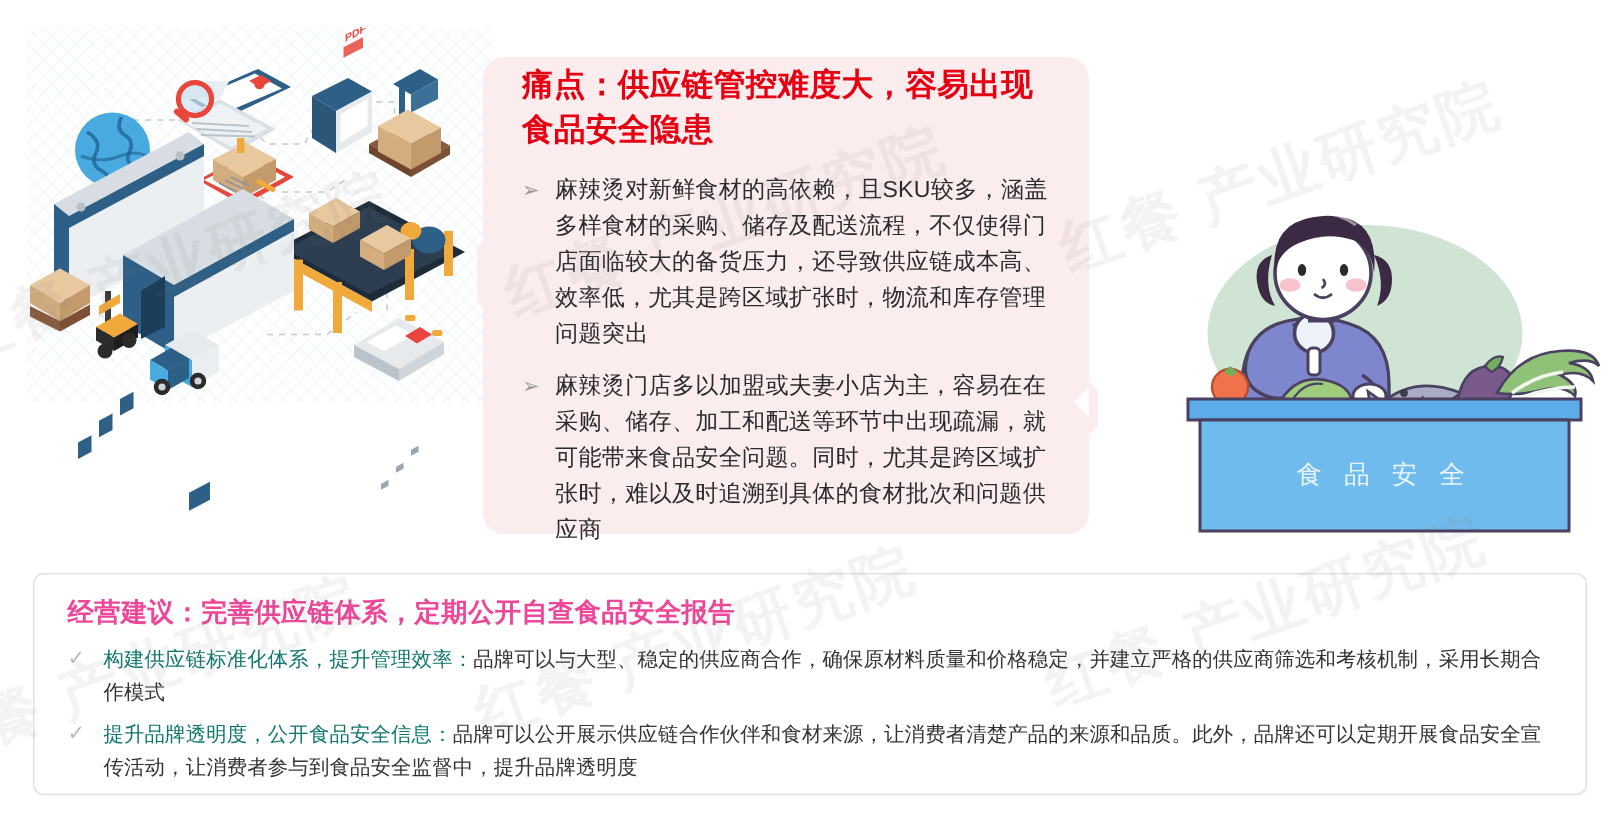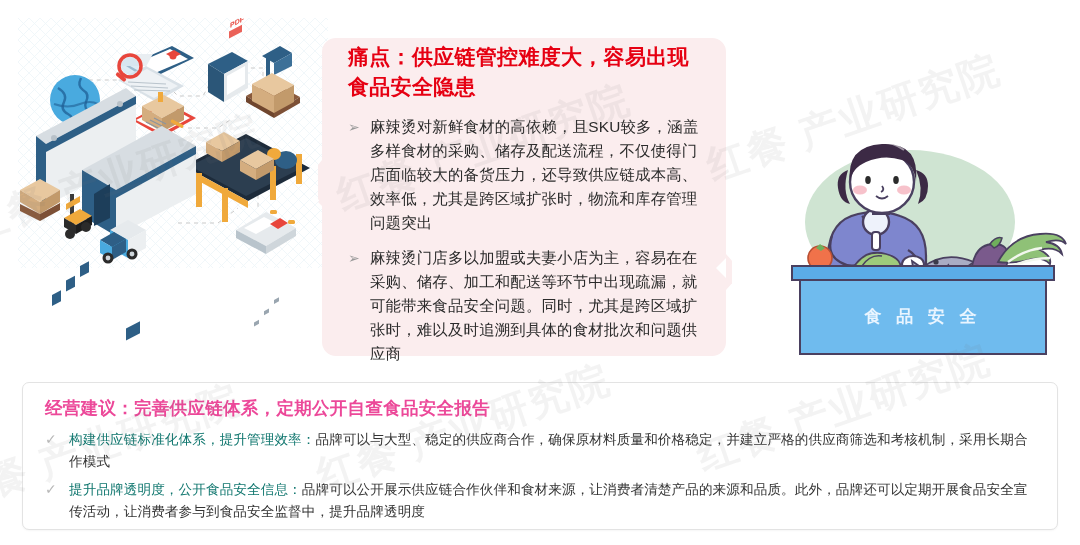--- a/index.html
+++ b/index.html
@@ -42,21 +42,21 @@
   .bullet-mark {
     color:#9a9a9a; font-size:14px; line-height:24px; width:22px;
     flex:0 0 22px; text-align:left; font-family:"DejaVu Sans",sans-serif;
   }
   .bullet-text {
     color:#2b2b2b; font-size:15.4px; line-height:24px;
     letter-spacing:0.2px; flex:1;
   }
 
   
-  .illus-right { position:absolute; left:770px; top:130px; width:300px; height:235px;font-weight:bold; }
+  .illus-right { position:absolute; left:770px; top:130px; width:300px; height:235px; }
   .illus-right svg { width:100%; height:100%; display:block; }
 
   
   .bottom-box {
     position:absolute; left:22px; top:382px; width:1036px; height:148px;
     border:1px solid #e3e3e3; border-radius:7px; background:#fff;
     box-shadow:0 1px 2px rgba(0,0,0,0.04);
     padding:13px 22px 0 22px;
   }
   .advice-title {

